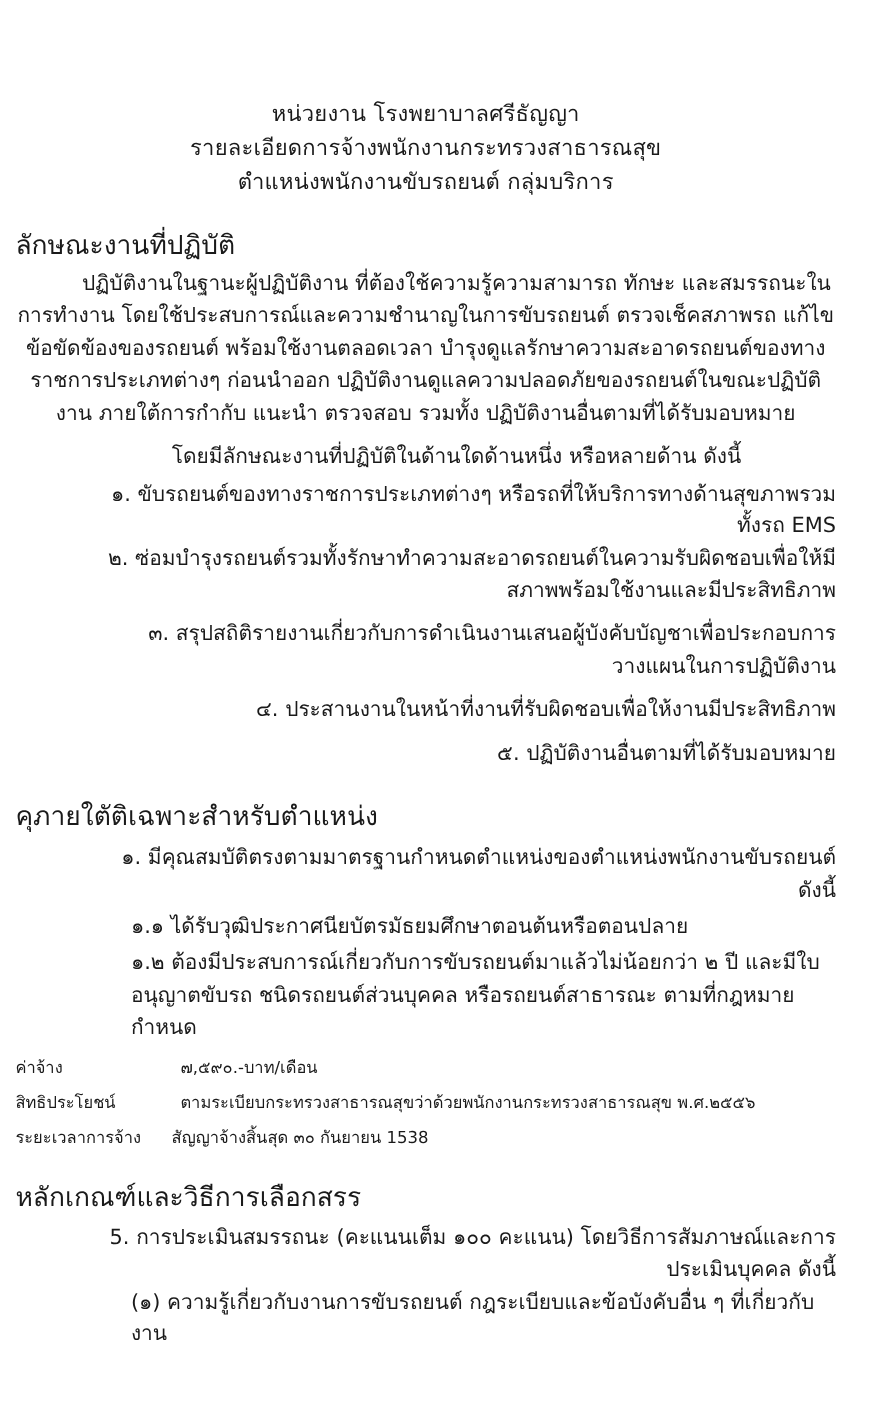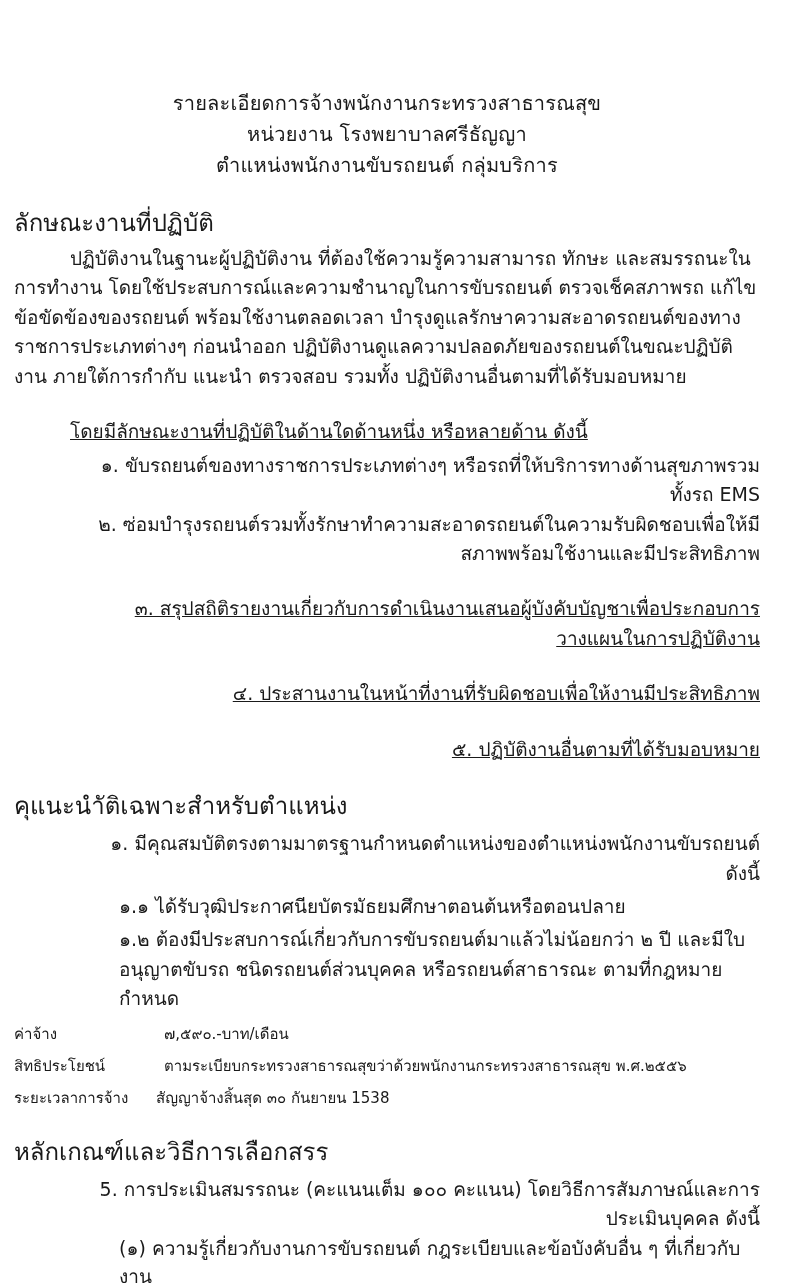--- a/index.html
+++ b/index.html
@@ -32,25 +32,25 @@
     font-size: 24px;
     margin-top: 22px;
     margin-bottom: 2px;
   }
   .para {
     font-size: 19px;
     line-height: 1.55;
     text-align: left;
     margin: 0;
   }
-  .indent-1 { text-indent: 56px; }
+  .indent-1 { text-indent: 56px; text-align: center; }
   .indent-2 { padding-left: 74px; text-indent: 0; text-align: right; }
   .indent-3 { padding-left: 105px; text-indent: 0; }
   .tight { line-height: 1.5; }
-  .block-gap { margin-top: 26px; text-decoration: underline; }
+  .block-gap { margin-top: 10px; }
   .small-gap { margin-top: 4px; }
 
   .kv-row {
     display: flex;
     font-size: 15px;
     line-height: 1.6;
     margin-top: 8px;
   }
   .kv-label {
     width: 150px;
@@ -63,36 +63,36 @@
     width: 142px;
     flex: 0 0 142px;
   }
 </style>
 </head>
 <body>
 
 <div class="page">
 
   <div class="title-block">
+    <div class="title-line">หน่วยงาน  โรงพยาบาลศรีธัญญา</div>
     <div class="title-line">รายละเอียดการจ้างพนักงานกระทรวงสาธารณสุข</div>
-    <div class="title-line">หน่วยงาน  โรงพยาบาลศรีธัญญา</div>
     <div class="title-line">ตำแหน่งพนักงานขับรถยนต์  กลุ่มบริการ</div>
   </div>
 
   <div class="section-head">ลักษณะงานที่ปฏิบัติ</div>
   <p class="para indent-1">ปฏิบัติงานในฐานะผู้ปฏิบัติงาน ที่ต้องใช้ความรู้ความสามารถ ทักษะ และสมรรถนะในการทำงาน โดยใช้ประสบการณ์และความชำนาญในการขับรถยนต์ ตรวจเช็คสภาพรถ แก้ไขข้อขัดข้องของรถยนต์ พร้อมใช้งานตลอดเวลา บำรุงดูแลรักษาความสะอาดรถยนต์ของทางราชการประเภทต่างๆ ก่อนนำออก ปฏิบัติงานดูแลความปลอดภัยของรถยนต์ในขณะปฏิบัติงาน ภายใต้การกำกับ แนะนำ ตรวจสอบ รวมทั้ง ปฏิบัติงานอื่นตามที่ได้รับมอบหมาย</p>
   <p class="para indent-1 block-gap">โดยมีลักษณะงานที่ปฏิบัติในด้านใดด้านหนึ่ง หรือหลายด้าน ดังนี้</p>
 
   <p class="para indent-2 small-gap">๑. ขับรถยนต์ของทางราชการประเภทต่างๆ หรือรถที่ให้บริการทางด้านสุขภาพรวมทั้งรถ EMS</p>
   <p class="para indent-2">๒. ซ่อมบำรุงรถยนต์รวมทั้งรักษาทำความสะอาดรถยนต์ในความรับผิดชอบเพื่อให้มีสภาพพร้อมใช้งานและมีประสิทธิภาพ</p>
   <p class="para indent-2 block-gap">๓. สรุปสถิติรายงานเกี่ยวกับการดำเนินงานเสนอผู้บังคับบัญชาเพื่อประกอบการวางแผนในการปฏิบัติงาน</p>
   <p class="para indent-2 block-gap">๔. ประสานงานในหน้าที่งานที่รับผิดชอบเพื่อให้งานมีประสิทธิภาพ</p>
   <p class="para indent-2 block-gap">๕. ปฏิบัติงานอื่นตามที่ได้รับมอบหมาย</p>
 
-  <div class="section-head">คุแนะนำัติเฉพาะสำหรับตำแหน่ง</div>
+  <div class="section-head">คุภายใตัติเฉพาะสำหรับตำแหน่ง</div>
   <p class="para indent-2 small-gap">๑. มีคุณสมบัติตรงตามมาตรฐานกำหนดตำแหน่งของตำแหน่งพนักงานขับรถยนต์ ดังนี้</p>
   <p class="para indent-3 small-gap">๑.๑ ได้รับวุฒิประกาศนียบัตรมัธยมศึกษาตอนต้นหรือตอนปลาย</p>
   <p class="para indent-3 small-gap">๑.๒ ต้องมีประสบการณ์เกี่ยวกับการขับรถยนต์มาแล้วไม่น้อยกว่า ๒ ปี  และมีใบอนุญาตขับรถ ชนิดรถยนต์ส่วนบุคคล หรือรถยนต์สาธารณะ ตามที่กฎหมายกำหนด</p>
 
   <div class="kv-row">
     <div class="kv-label">ค่าจ้าง</div>
     <div class="kv-value">๗,๕๙๐.-บาท/เดือน</div>
   </div>
 
   <div class="kv-row">

